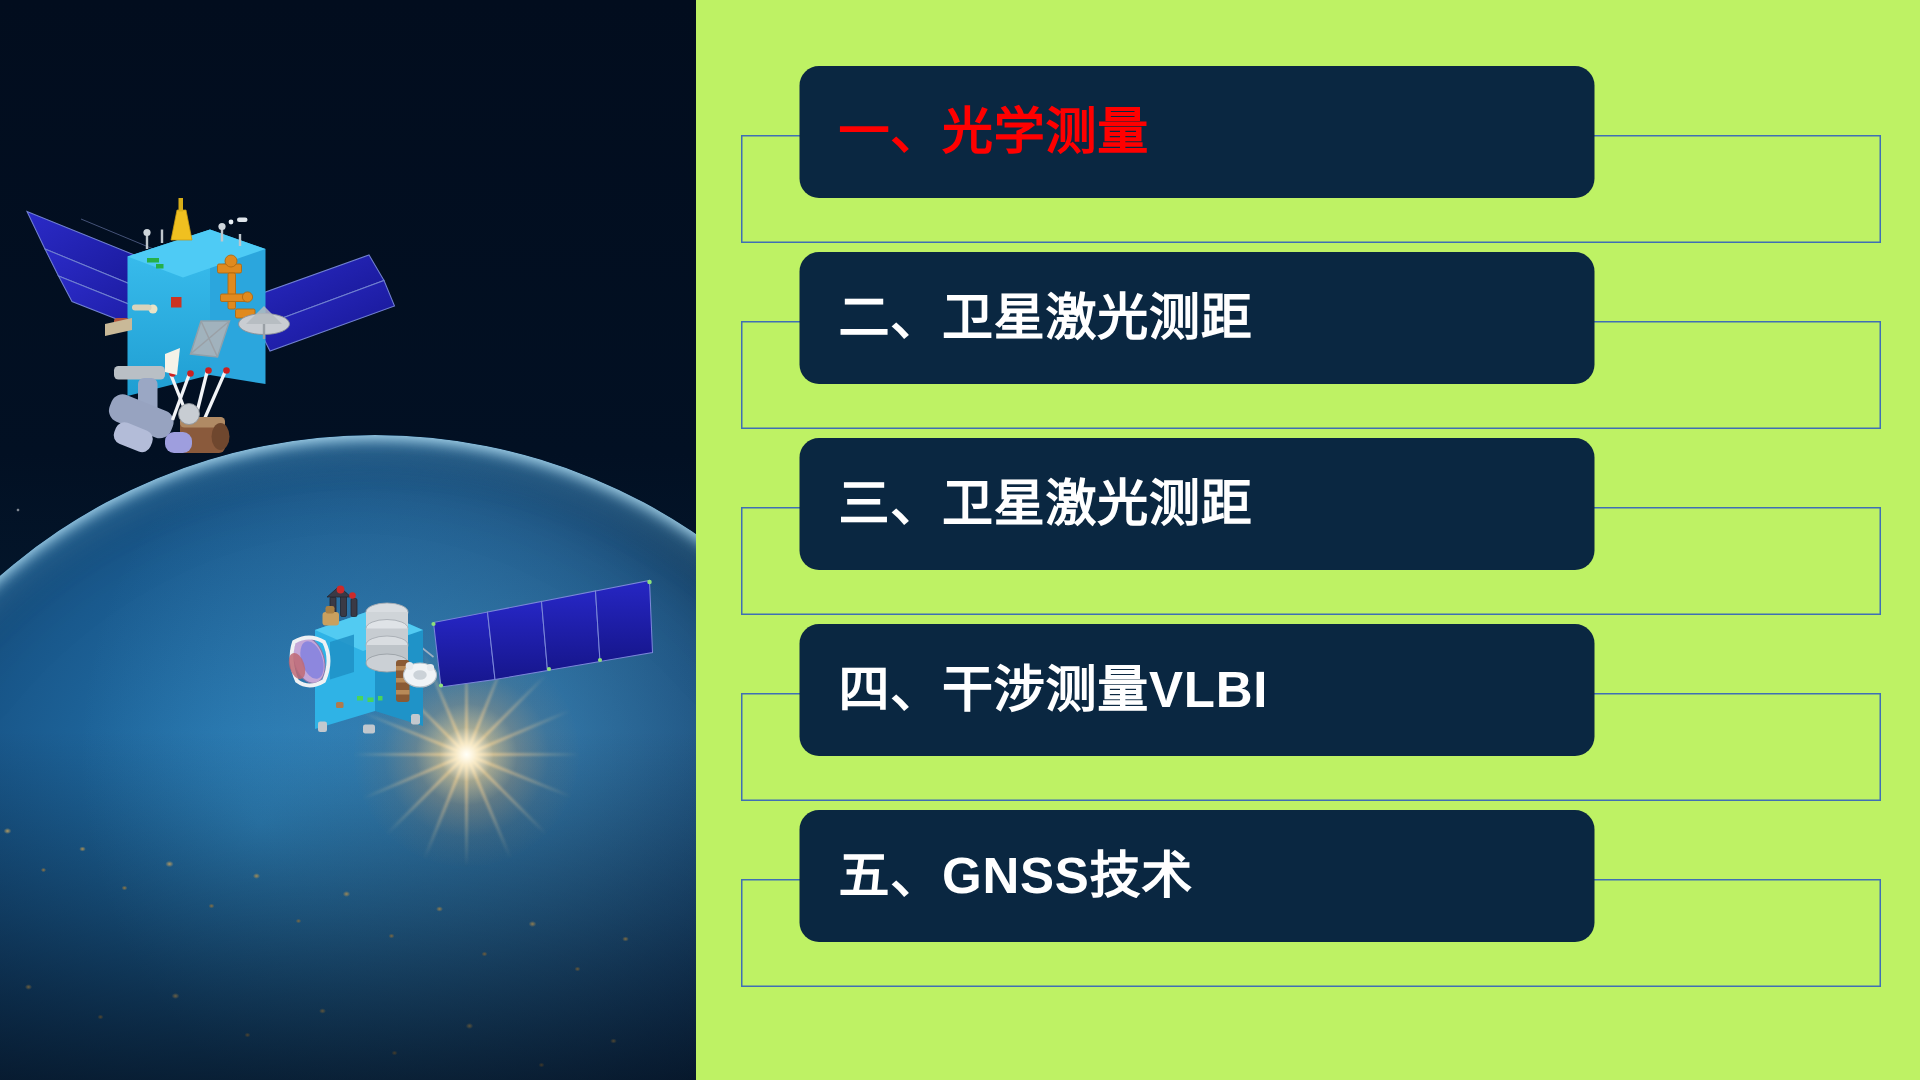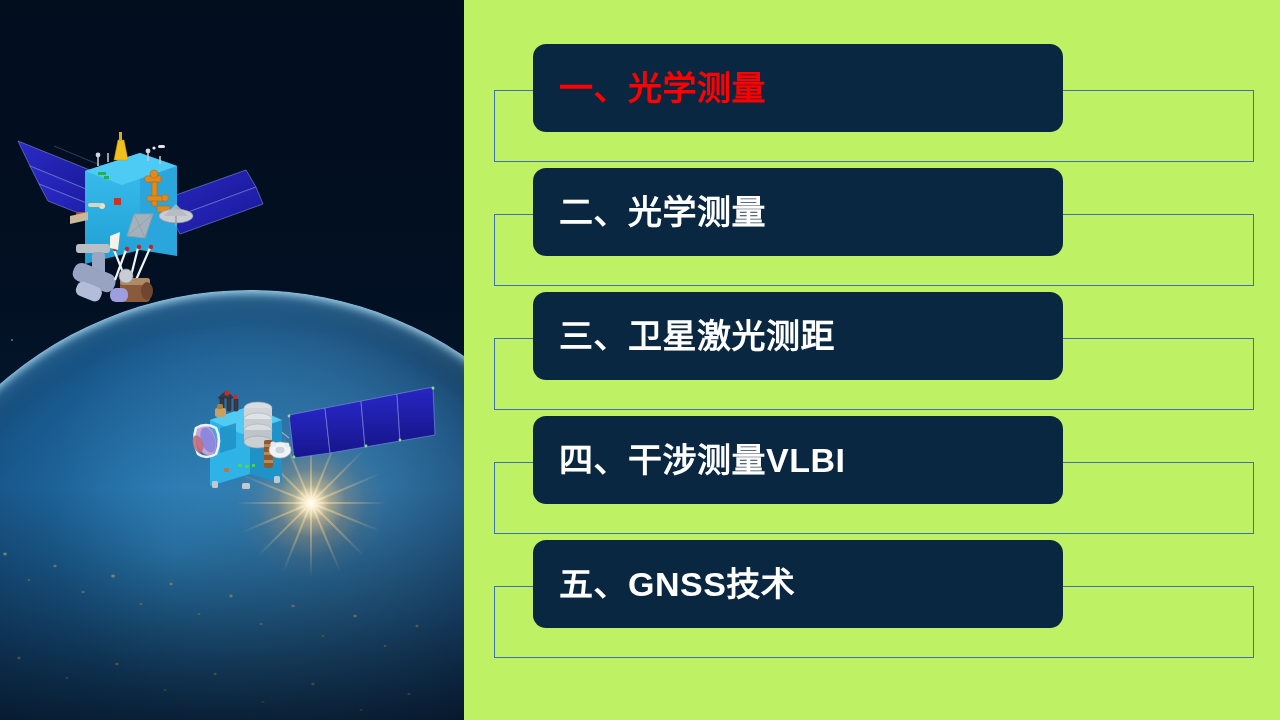--- a/index.html
+++ b/index.html
@@ -512,21 +512,21 @@
     <div class="toc-row" style="top:44px;">
       <div class="toc-outline" style="top:46px;"></div>
       <div class="toc-card active">
         <span class="toc-label">一、光学测量</span>
       </div>
     </div>
 
     <div class="toc-row" style="top:168px;">
       <div class="toc-outline" style="top:46px;"></div>
       <div class="toc-card">
-        <span class="toc-label">二、光学测量</span>
+        <span class="toc-label">二、卫星激光测距</span>
       </div>
     </div>
 
     <div class="toc-row" style="top:292px;">
       <div class="toc-outline" style="top:46px;"></div>
       <div class="toc-card">
         <span class="toc-label">三、卫星激光测距</span>
       </div>
     </div>
 

